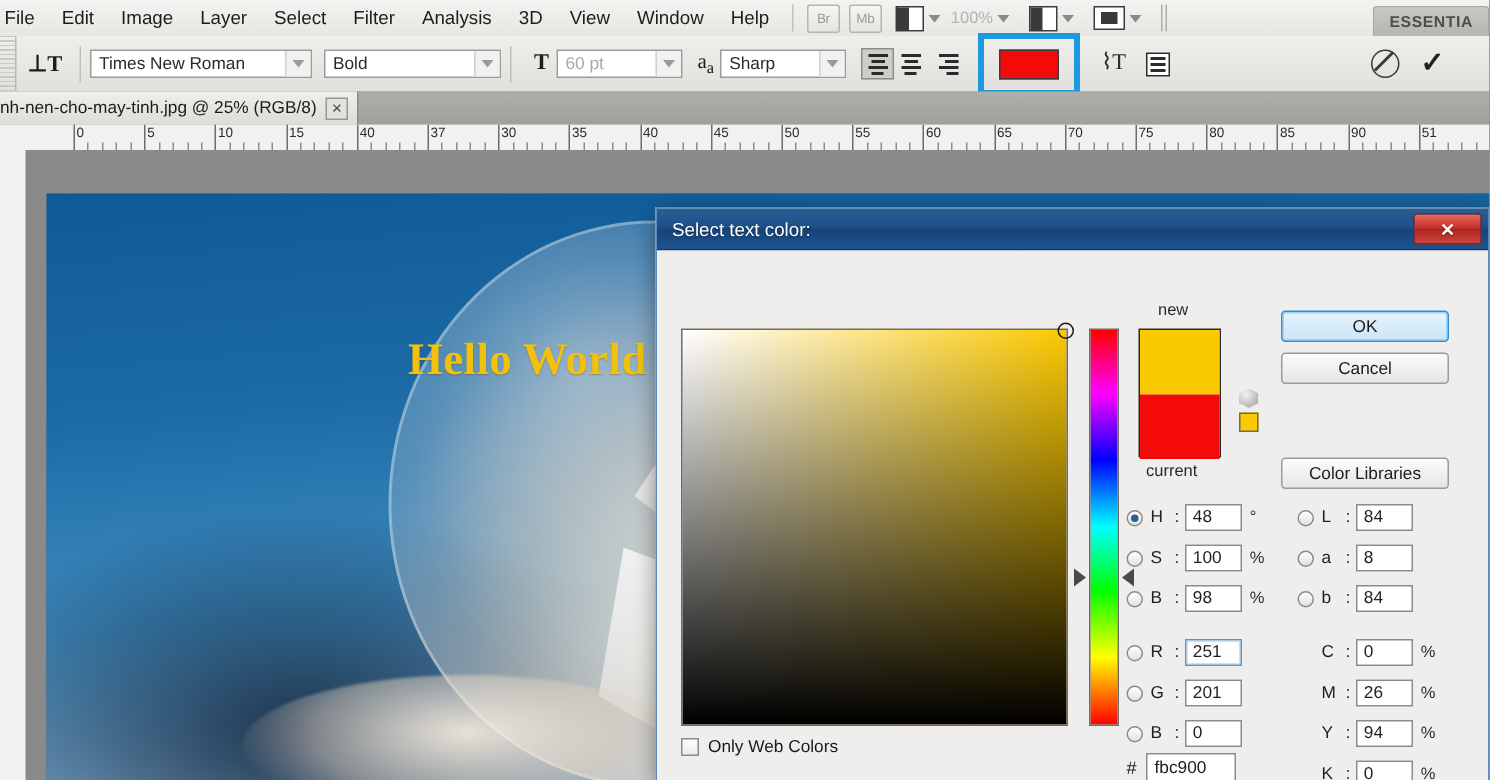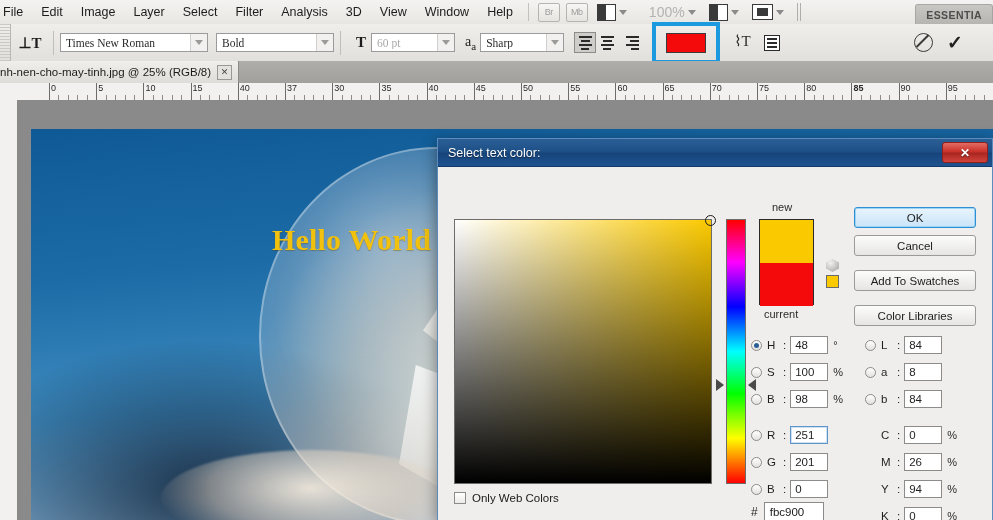--- a/index.html
+++ b/index.html
@@ -26,21 +26,21 @@
   .mb-sep{width:1px;height:18px;background:#c3c1bd;margin:0 6px;}
   .tb-icon{
     width:20px;height:17px;display:flex;align-items:center;justify-content:center;
     font-size:9px;color:#9d9d9d;border:1px solid #b6b4b0;border-radius:2px;
     background:linear-gradient(#f7f6f4,#e6e4e0);margin:0 3px;letter-spacing:-.3px;
   }
   .caret{
     width:0;height:0;border-left:4px solid transparent;border-right:4px solid transparent;
     border-top:5px solid #8a8a8a;margin:0 7px 0 3px;
   }
-  .zoomtxt{font-size:14px;color:#b2b2b2;margin-left:15px;}
+  .zoomtxt{font-size:11px;color:#b2b2b2;margin-left:0;}
   .viewicon{
     width:19px;height:17px;border:1.6px solid #3a3a3a;background:#fff;
     display:flex;margin-left:6px;box-sizing:border-box;
   }
   .viewicon i{display:block;background:#3a3a3a;}
   .vi-a{width:8px;height:100%;}
   .scricon{
     width:21px;height:16px;border:1.6px solid #3a3a3a;background:#fff;margin-left:6px;
     display:flex;align-items:center;justify-content:center;box-sizing:border-box;position:relative;
   }
@@ -65,21 +65,21 @@
     border-right:1px solid #b9b7b3;}
   .orient-icon{
     width:26px;height:24px;margin:0 4px 0 6px;display:flex;align-items:center;justify-content:center;
     font-family:"Liberation Serif",serif;font-weight:bold;font-size:15px;color:#1c1c1c;position:relative;
   }
   .ov-sep{width:1px;height:24px;background:#c0bebb;margin:0 6px;}
   .combo{
     height:19px;background:#fff;border:1px solid #9b9b9b;display:flex;align-items:center;
     font-size:11.5px;color:#2a2a2a;padding-left:5px;box-sizing:border-box;position:relative;
   }
-  .combo .cv{flex:1;overflow:hidden;white-space:nowrap;font-family:Liberation Serif, serif;}
+  .combo .cv{flex:1;overflow:hidden;white-space:nowrap;}
   .combo .ar{
     width:16px;height:17px;display:flex;align-items:center;justify-content:center;
     border-left:1px solid #cfcfcf;background:#f2f1ef;
   }
   .combo .ar:after{content:"";border-left:4px solid transparent;border-right:4px solid transparent;border-top:5px solid #9a9a9a;}
   .font-combo{width:148px;}
   .style-combo{width:118px;}
   .size-combo{width:84px;color:#a8a8a8;}
   .aa-combo{width:84px;}
   .size-icon{
@@ -255,21 +255,21 @@
   .nc-new{height:43px;background:#fbc900;}
   .nc-cur{height:43px;background:#f40a0a;}
   .cube{
     position:absolute;left:388px;top:92px;width:13px;height:13px;
     background:radial-gradient(circle at 35% 30%,#f2f2f2,#9d9d9d);
     clip-path:polygon(50% 0,100% 26%,100% 74%,50% 100%,0 74%,0 26%);
   }
   .cube-sw{position:absolute;left:388px;top:108px;width:13px;height:13px;background:#fbc900;border:1px solid #6a6a6a;box-sizing:border-box;}
 
   .btn{
-    position:absolute;left:416px;width:122px;height:21px;
+    position:absolute;left:416px;width:112px;height:21px;
     background:linear-gradient(#fcfcfc,#e6e5e3);border:1px solid #9b9a97;border-radius:3px;
     display:flex;align-items:center;justify-content:center;font-size:11.5px;color:#1c1c1c;
     box-sizing:border-box;
   }
   .btn.primary{
     background:linear-gradient(#e8f4fd,#c9e4f8);border:1px solid #2f8fd4;
     box-shadow:0 0 0 1px #9fd3f3 inset;
   }
   .b-ok{top:40px;}
   .b-cancel{top:68px;}
@@ -504,33 +504,33 @@
       <div class="rtick sm" style="left: 775.88px;"></div>
       <div class="rtick sm" style="left: 785.32px;"></div>
       <div class="rtick sm" style="left: 794.76px;"></div>
       <div class="rtick" style="left: 804.2px;"></div>
       <div class="rlab" style="left: 804.2px;">80</div>
       <div class="rtick sm" style="left: 813.64px;"></div>
       <div class="rtick sm" style="left: 823.08px;"></div>
       <div class="rtick sm" style="left: 832.52px;"></div>
       <div class="rtick sm" style="left: 841.96px;"></div>
       <div class="rtick" style="left: 851.4px;"></div>
-      <div class="rlab" style="left: 851.4px; font-weight: bold;">85</div>
+      <div class="rlab" style="left: 851.4px;">85</div>
       <div class="rtick sm" style="left: 860.84px;"></div>
       <div class="rtick sm" style="left: 870.28px;"></div>
       <div class="rtick sm" style="left: 879.72px;"></div>
       <div class="rtick sm" style="left: 889.16px;"></div>
       <div class="rtick" style="left: 898.6px;"></div>
       <div class="rlab" style="left: 898.6px;">90</div>
       <div class="rtick sm" style="left: 908.04px;"></div>
       <div class="rtick sm" style="left: 917.48px;"></div>
       <div class="rtick sm" style="left: 926.92px;"></div>
       <div class="rtick sm" style="left: 936.36px;"></div>
       <div class="rtick" style="left: 945.8px;"></div>
-      <div class="rlab" style="left: 945.8px;">95</div>
+      <div class="rlab" style="left: 945.8px;">51</div>
       <div class="rtick sm" style="left: 955.24px;"></div>
       <div class="rtick sm" style="left: 964.68px;"></div>
       <div class="rtick sm" style="left: 974.12px;"></div>
       <div class="rtick sm" style="left: 983.56px;"></div>
     </div>
 
   <div class="canvasarea">
     <div class="vruler"></div>
     <div class="photo">
       <div class="sky"></div>
@@ -563,21 +563,20 @@
       <div class="nc-box">
         <div class="nc-new"></div>
         <div class="nc-cur"></div>
       </div>
       <div class="nc-label" style="left:326px;top:141px;">current</div>
       <div class="cube"></div>
       <div class="cube-sw"></div>
 
       <div class="btn primary b-ok">OK</div>
       <div class="btn b-cancel">Cancel</div>
-      <div class="btn b-swatch">Add To Swatches</div>
       <div class="btn b-lib">Color Libraries</div>
 
       <div class="fieldrow" style="left:313px;top:168px;">
         <span class="radio on"></span>
         <span class="flab">H</span>
         <span style="margin-right:4px;">:</span>
         <span class="finput">48</span>
         <span class="funit">°</span>
       </div>
       <div class="fieldrow" style="left:313px;top:195px;">

